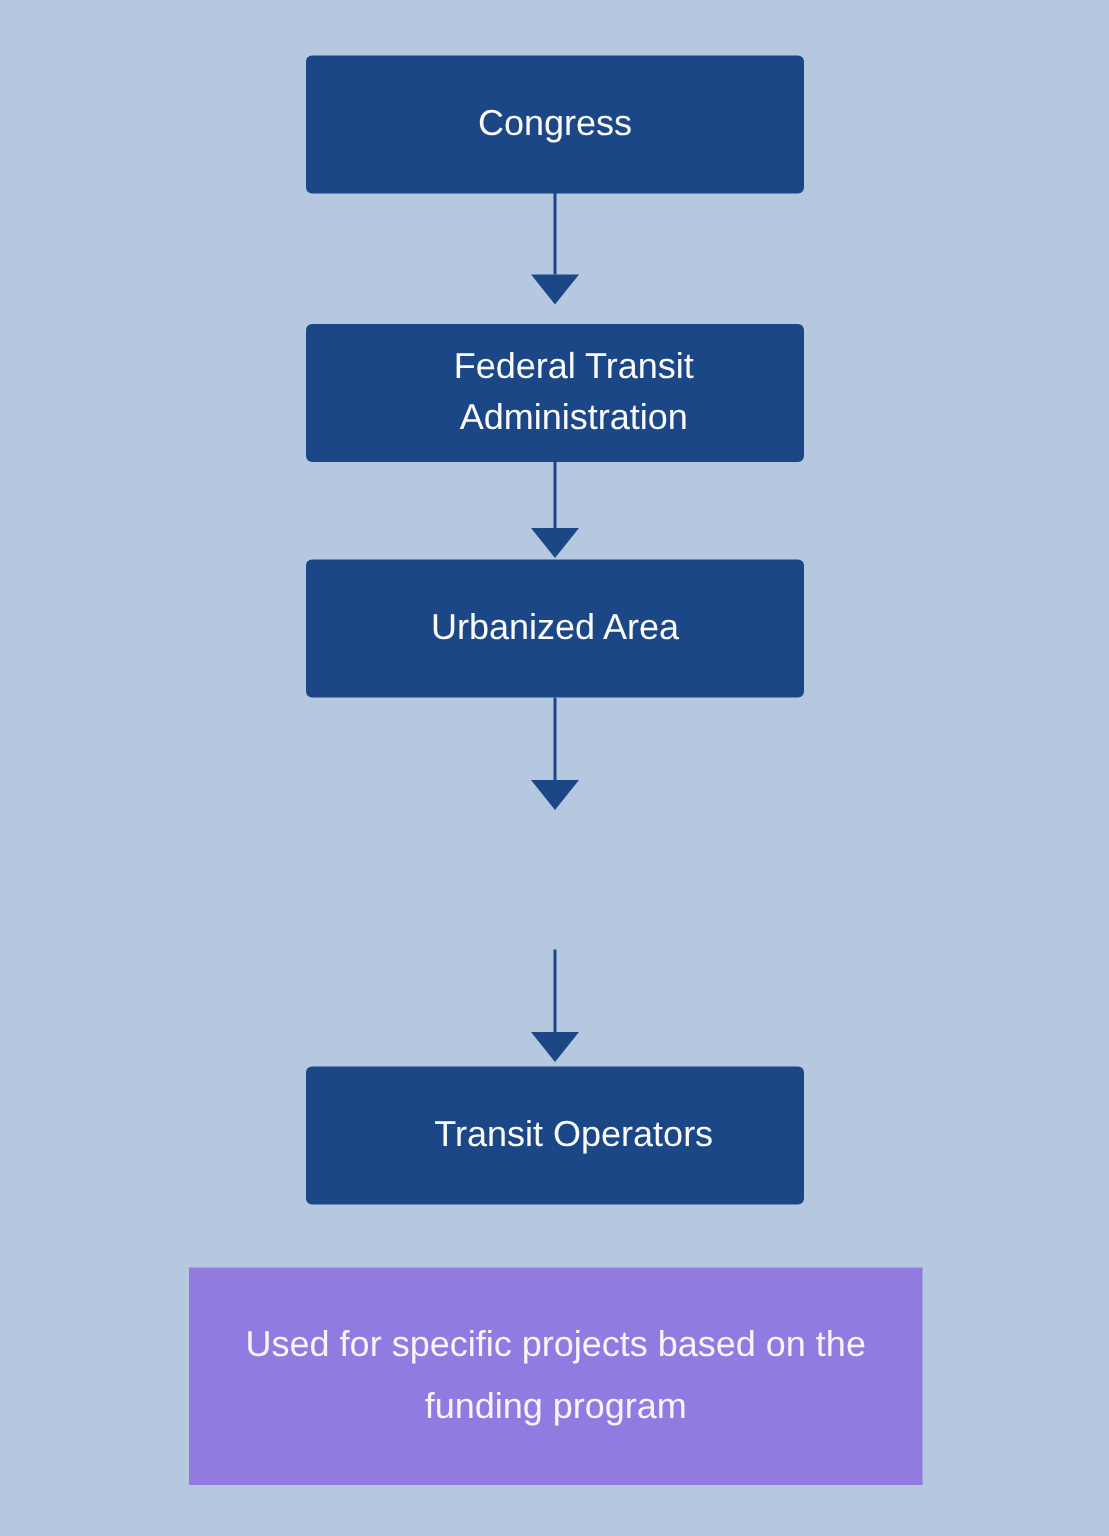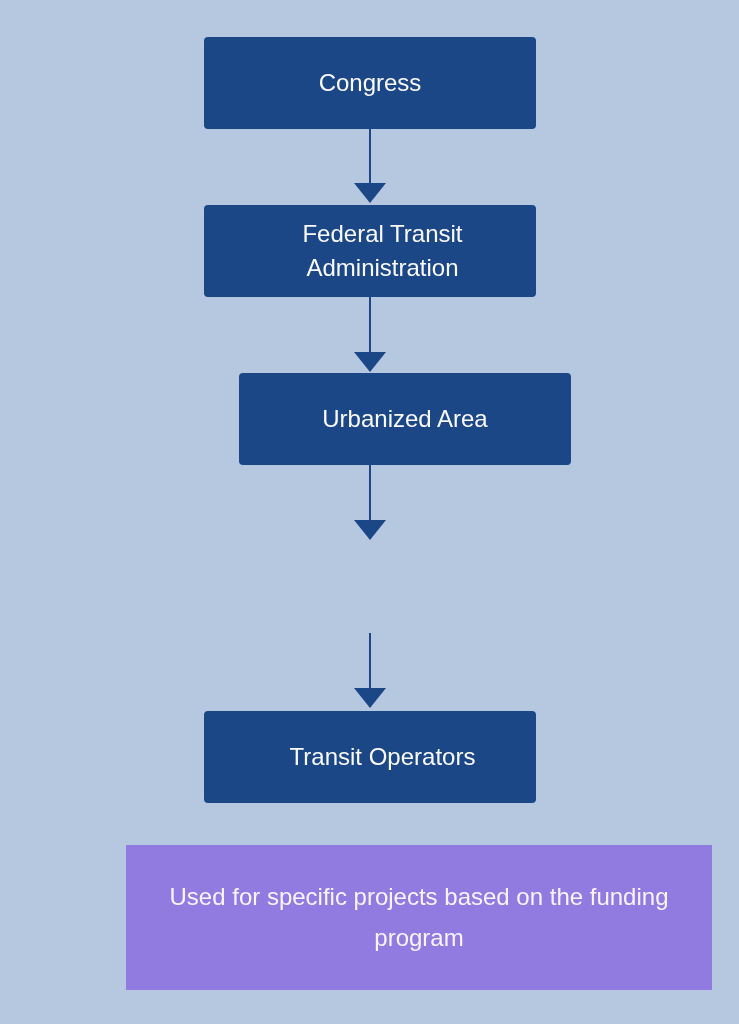--- a/index.html
+++ b/index.html
@@ -26,22 +26,22 @@
     font-size: 24px;
     line-height: 1.42;
     display: flex;
     align-items: center;
     justify-content: center;
     text-align: center;
     padding: 0 20px;
     box-sizing: border-box;
   }
   .node-1 { top: 37px; }
-  .node-2 { top: 205px; padding-left: 45px; }
-  .node-3 { top: 373px; margin-left: 35px; }
+  .node-2 { top: 216px; padding-left: 45px; }
+  .node-3 { top: 373px; }
   .node-4 { top: 541px; }
   .node-5 { top: 711px; padding-left: 45px; }
 
   .arrow {
     position: absolute;
     left: 354px;
     width: 32px;
   }
   .arrow-1 { top: 128px; }
   .arrow-2 { top: 297px; }
@@ -59,21 +59,21 @@
     height: 0;
     border-left: 16px solid transparent;
     border-right: 16px solid transparent;
     border-top: 20px solid #1c4787;
   }
 
   .note-box {
     position: absolute;
     left: 126px;
     top: 845px;
-    width: 586px;
+    width: 489px;
     height: 145px;
     background: #917be0;
     color: #f7f4fc;
     font-size: 24px;
     line-height: 1.7;
     display: flex;
     align-items: center;
     justify-content: center;
     text-align: center;
     padding: 0 28px;

